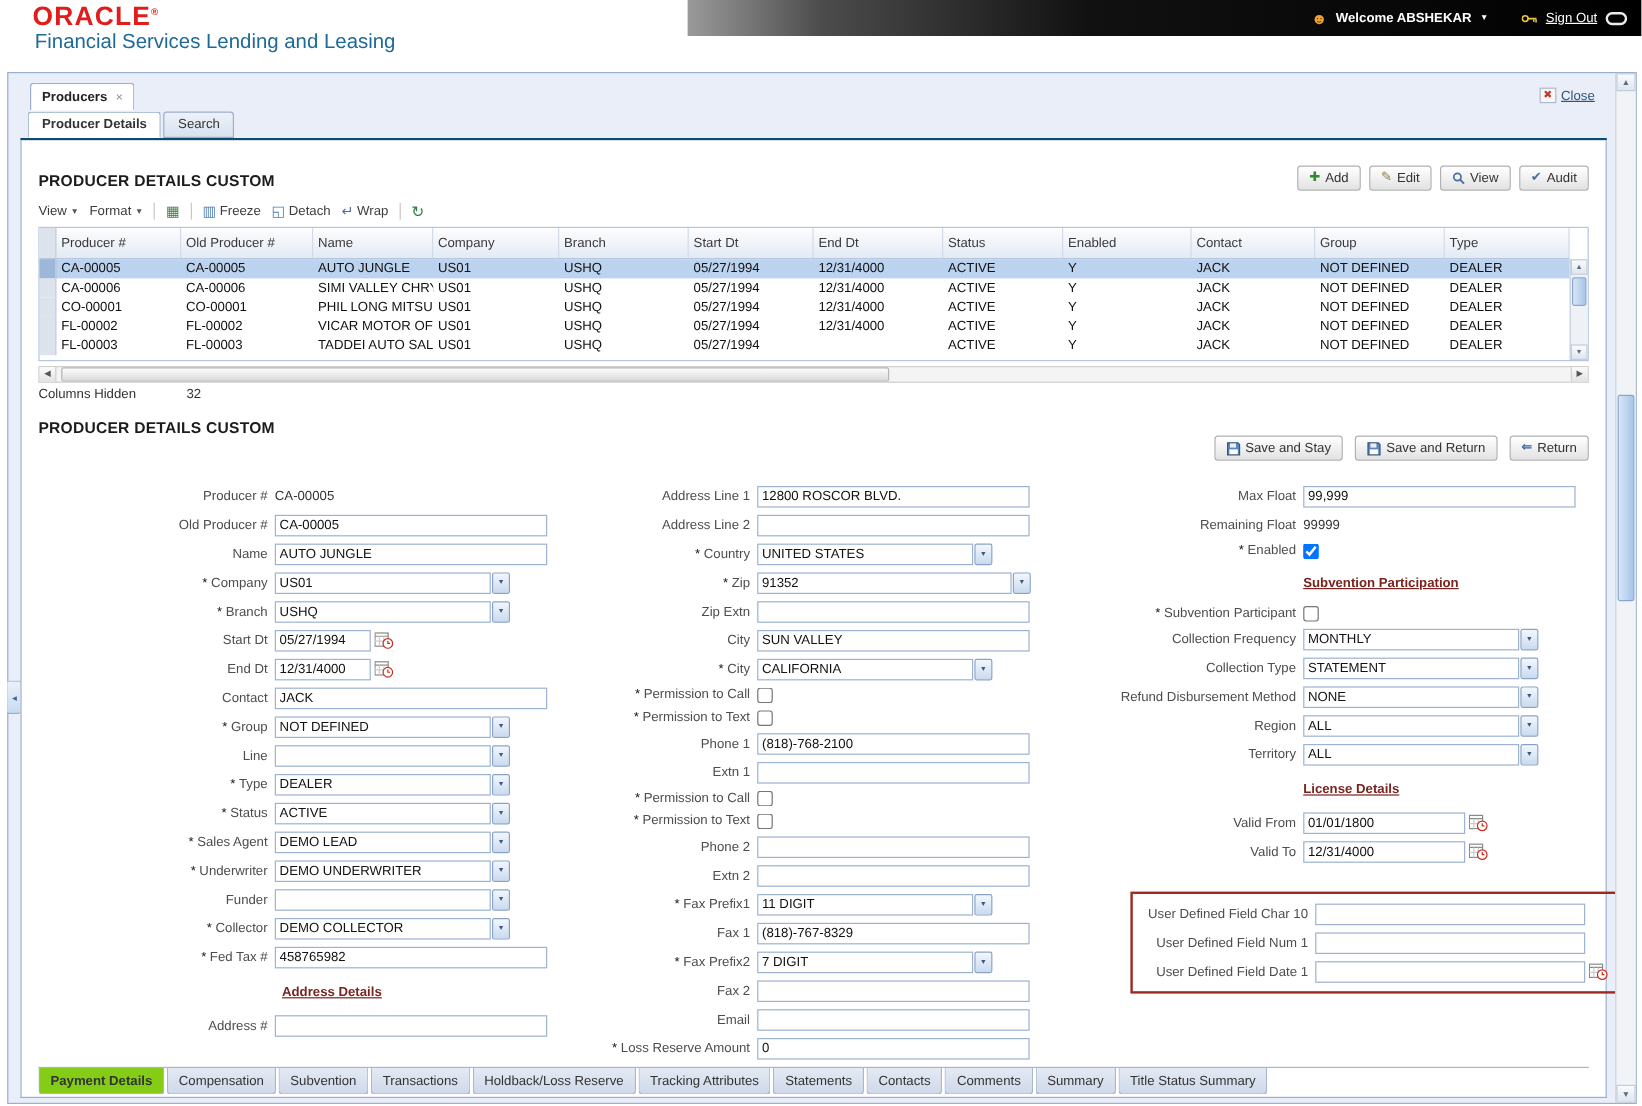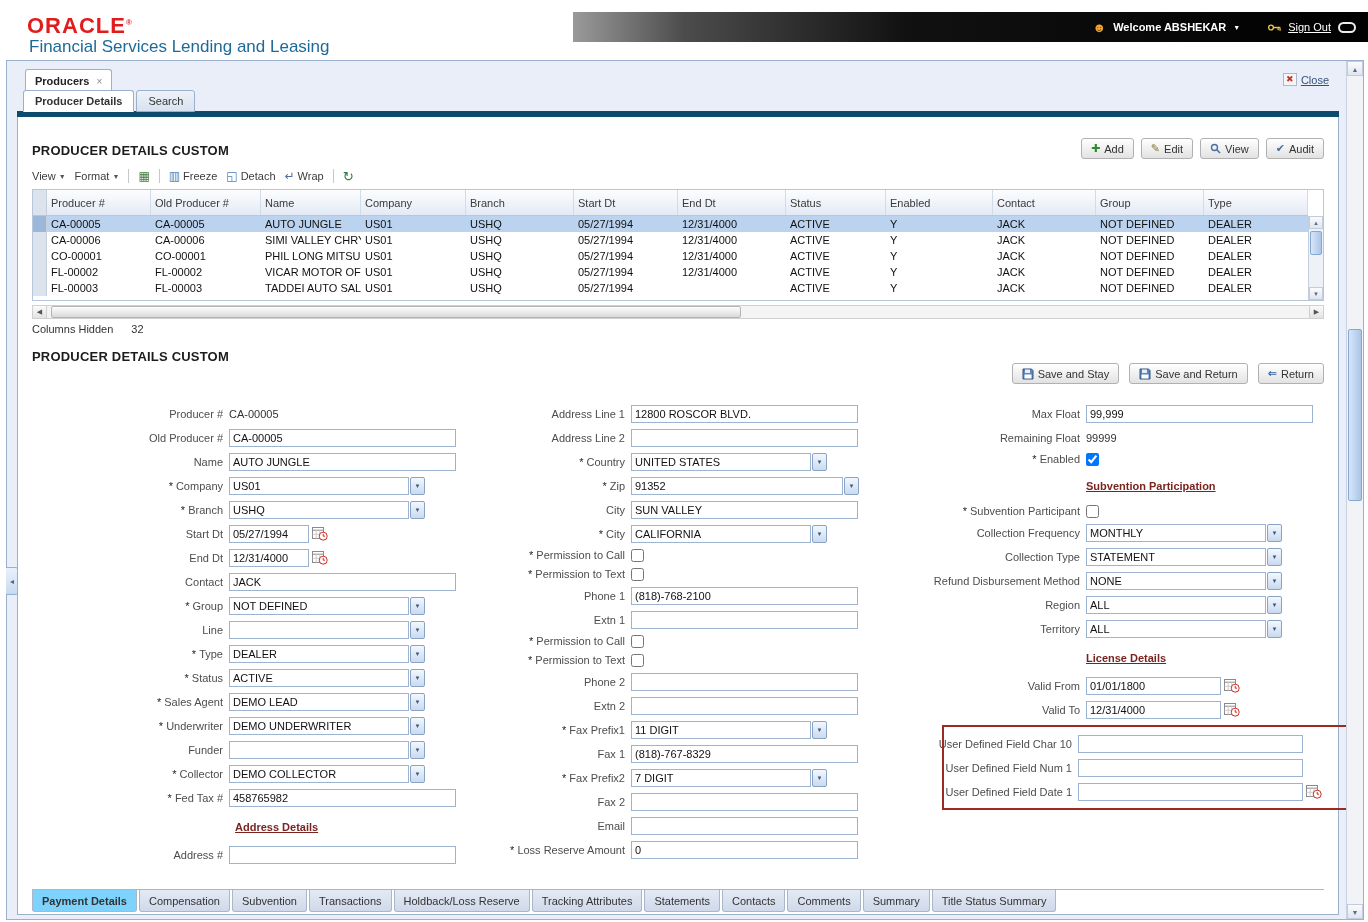--- a/index.html
+++ b/index.html
@@ -1,20 +1,20 @@
 <!DOCTYPE html>
 <html><head>
 <meta charset="utf-8">
 <style>
   *{box-sizing:border-box;margin:0;padding:0;font-family:"Liberation Sans","DejaVu Sans",sans-serif;}
   html,body{width:1368px;height:922px;overflow:hidden;background:#fff;}
   .page{position:relative;width:1368px;height:922px;font-size:11px;color:#222;}
 
   
-  .app-header{position:absolute;top:12px;left:0;right:0;height:60px;background:#fff;text-align:right;}
+  .app-header{position:absolute;top:0;left:0;right:0;height:60px;background:#fff;text-align:right;}
   .brand{position:absolute;left:27px;top:1px;font-size:22px;font-weight:bold;color:#e21b1b;letter-spacing:1px;}
   .brand sup{font-size:8px;vertical-align:super;}
   .product{position:absolute;left:29px;top:25px;font-size:17px;color:#1d6a99;}
   .topbar{position:absolute;right:0;top:0;width:795px;height:30px;
     background:linear-gradient(to right,#9a9a9a 0,#4c4c4c 14%,#111 42%,#000 100%);
     display:flex;align-items:center;justify-content:flex-end;gap:7px;padding-right:12px;color:#fff;}
   .welcome{font-weight:bold;}
   .mcaret{font-size:7px;line-height:1;}
   .person-icon{color:#f0a232;font-size:13px;line-height:1;}
   .signout{color:#fff;text-decoration:underline;cursor:pointer;}
@@ -37,21 +37,21 @@
   
   .doc-tabs{position:absolute;left:10px;top:8px;right:24px;height:23px;}
   .doc-tab{position:absolute;left:8px;bottom:0;height:23px;background:#fff;border:1px solid #9ab0cc;border-bottom:none;
     border-radius:3px 3px 0 0;padding:0 9px;display:inline-flex;align-items:center;gap:7px;font-weight:bold;cursor:pointer;}
   .tab-x{color:#8a8a8a;font-size:10px;font-weight:normal;cursor:pointer;}
   .close-link{position:absolute;right:10px;top:4px;display:flex;gap:4px;align-items:center;cursor:pointer;color:#33527a;}
   .close-x{color:#c0392b;font-size:9px;border:1px solid #aeb8c8;background:#f4f6fa;width:14px;height:13px;line-height:11px;text-align:center;}
   .close-lbl{text-decoration:underline;}
 
   
-  .subtabs{position:absolute;left:10px;right:24px;top:31px;height:25px;border-bottom:6px solid #0c4a6e;display:flex;align-items:flex-end;gap:2px;padding-left:6px;}
+  .subtabs{position:absolute;left:10px;right:24px;top:31px;height:25px;border-bottom:2px solid #0c4a6e;display:flex;align-items:center;gap:2px;padding-left:6px;}
   .subtab{height:22px;padding:0 11px;display:inline-flex;align-items:center;border:1px solid #9ab0cc;border-radius:3px 3px 0 0;
     background:linear-gradient(#eef2f9,#d8e2f0);color:#333;cursor:pointer;margin-bottom:-1px;}
   .subtab.on{background:#fff;border-bottom:1px solid #fff;font-weight:bold;}
 
   
   .panel{position:absolute;left:10px;right:24px;top:56px;bottom:4px;background:#fff;border:1px solid #9ab0cc;border-top:none;}
   .sec-title{position:absolute;left:14px;font-size:13px;font-weight:bold;color:#1c1c1c;letter-spacing:.2px;}
   .t1{top:26px;} .t2{top:232px;}
 
   .actions{position:absolute;right:14px;top:21px;display:flex;gap:7px;}
@@ -86,21 +86,21 @@
   .gvscroll{position:absolute;top:26px;right:0;bottom:0;width:15px;background:#eef1f6;border-left:1px solid #c5cedd;}
   .gva{position:absolute;left:0;width:14px;height:13px;text-align:center;font-size:6px;line-height:13px;color:#5a6c84;background:linear-gradient(#fafbfd,#dfe6f0);border:1px solid #c2cddc;cursor:pointer;}
   .gva.up{top:0;} .gva.dn{bottom:0;}
   .gvthumb{position:absolute;left:1px;width:12px;top:15px;height:24px;background:linear-gradient(to right,#d8e6f8,#a9c5e8);border:1px solid #86a8d0;border-radius:2px;cursor:pointer;}
 
   .ghscroll{position:absolute;left:14px;right:14px;top:188px;height:14px;background:#f4f4f4;border:1px solid #d0d0d0;display:flex;align-items:stretch;}
   .harr{width:14px;text-align:center;font-size:7px;line-height:12px;color:#555;background:linear-gradient(#fbfbfb,#e3e3e3);border-right:1px solid #d0d0d0;cursor:pointer;flex:none;}
   .harr.r{border-right:none;border-left:1px solid #d0d0d0;margin-left:auto;}
   .hthumb{margin-left:4px;width:690px;background:linear-gradient(#fdfdfd,#dadada);border:1px solid #b5b5b5;border-radius:2px;cursor:pointer;flex:none;}
 
-  .colhidden{position:absolute;left:14px;top:206px;display:flex;gap:18px;color:#333;justify-content:center;}
+  .colhidden{position:absolute;left:14px;top:206px;display:flex;gap:42px;color:#333;justify-content:center;}
 
   
   .form-actions{position:absolute;right:14px;top:246px;display:flex;gap:10px;}
 
   
   .formarea{position:absolute;left:14px;right:14px;top:287px;bottom:27px;}
   .fcol{position:absolute;top:0;}
   .col-left{left:0;width:460px;}
   .col-mid{left:415px;width:465px;}
   .col-right{left:816px;width:492px;}
@@ -118,32 +118,32 @@
   .selbtn{width:15px;height:18px;margin-left:1px;border:1px solid #8aa3c4;border-radius:2px;background:linear-gradient(#f2f7fd,#c9daf0);
     display:inline-flex;align-items:center;justify-content:center;cursor:pointer;flex:none;}
   .dvarr{font-size:6px;color:#3c5a7e;line-height:1;}
   .datein{width:80px;}
   .calbtn{margin-left:3px;cursor:pointer;display:inline-flex;align-items:center;}
   .fro{color:#333;}
   .cb{width:13px;height:13px;margin:0;cursor:pointer;}
   .fheading{font-weight:bold;color:#7a2420;text-decoration:underline;margin:14px 0 12px 0;font-size:11px;}
   .col-left .fheading{margin-left:203px;}
   .col-right .fheading{margin-left:238px;}
-  .udfbox{border:2px solid #9c2a21;margin-left:94px;margin-top:6px;width:415px;padding:7px 4px 2px 2px;}
+  .udfbox{border:2px solid #9c2a21;margin-left:94px;margin-top:24px;width:415px;padding:7px 4px 2px 20px;}
   .udfbox .flabel{width:132px;flex:none;}
   .udfbox .tin{width:225px;}
   [data-name="zip-input"]{width:212px;}
   [data-name="valid-from-input"],[data-name="valid-to-input"]{width:135px;}
   [data-name="user-defined-field-date-1-input"]{width:74px;}
 
   
   .btabs{position:absolute;left:14px;right:14px;bottom:1px;height:24px;border-top:1px solid #a9b7cd;display:flex;gap:2px;}
   .btab{height:22px;display:inline-flex;align-items:center;padding:0 9px;border:1px solid #a9b7cd;border-top:none;
     border-radius:0 0 3px 3px;background:linear-gradient(#e4eaf4,#cfd9ea);color:#333;cursor:pointer;white-space:nowrap;}
-  .btab.on{background:#7dd3fc;font-weight:bold;}
+  .btab.on{background:#84cc16;font-weight:bold;}
 </style>
 </head>
 <body>
 
 <div class="page" data-name="application-window">
 
   <div class="app-header" data-name="app-header">
     <div class="brand" data-name="oracle-logo"><span>ORACLE</span><sup data-name="registered-mark">®</sup></div>
     <div class="product" data-name="product-title">Financial Services Lending and Leasing</div>
     <div class="topbar" data-name="top-user-bar">
@@ -728,20 +728,29 @@
                 <span class="selwrap">
                   <input type="text" class="tin selin" data-name="zip-input" value="91352" style="">
                   <span class="selbtn" data-name="zip-dropdown-button">
                     <span class="dvarr" data-name="chevron-down-icon">▼</span>
                   </span>
                 </span>
 
               </span>
             </div>
 
+            <div class="frow t-text" data-name="zip-extn-field">
+              <label class="flabel">
+                <span>Zip Extn</span>
+              </label>
+              <span class="fctl">
+                <input type="text" class="tin" data-name="zip-extn-input" value="" style="">
+
+              </span>
+            </div>
 
             <div class="frow t-text" data-name="city-field">
               <label class="flabel">
                 <span>City</span>
               </label>
               <span class="fctl">
                 <input type="text" class="tin" data-name="city-input" value="SUN VALLEY" style="">
 
               </span>
             </div>

